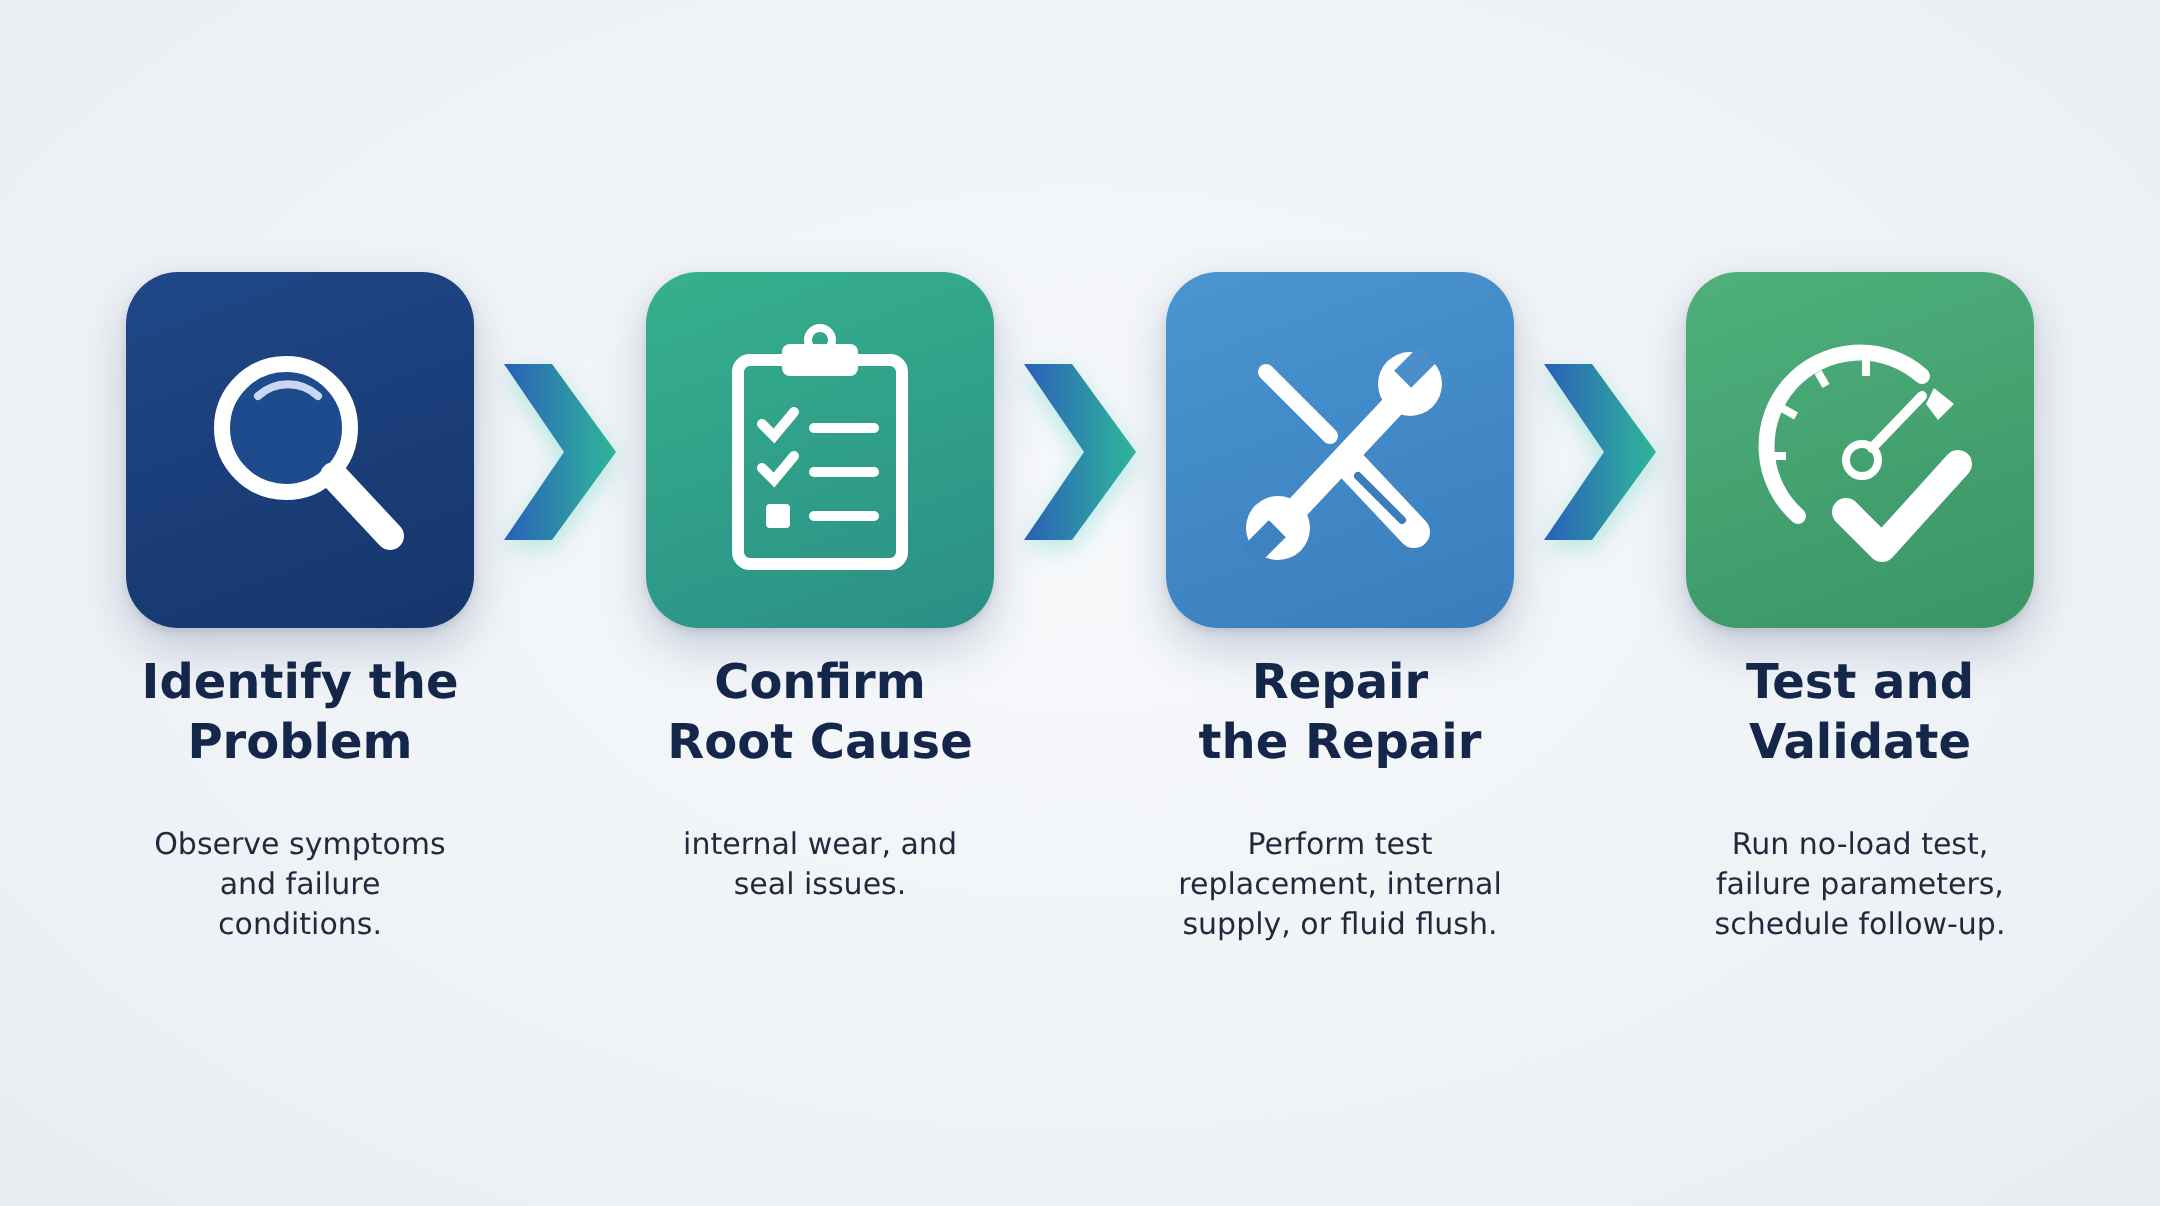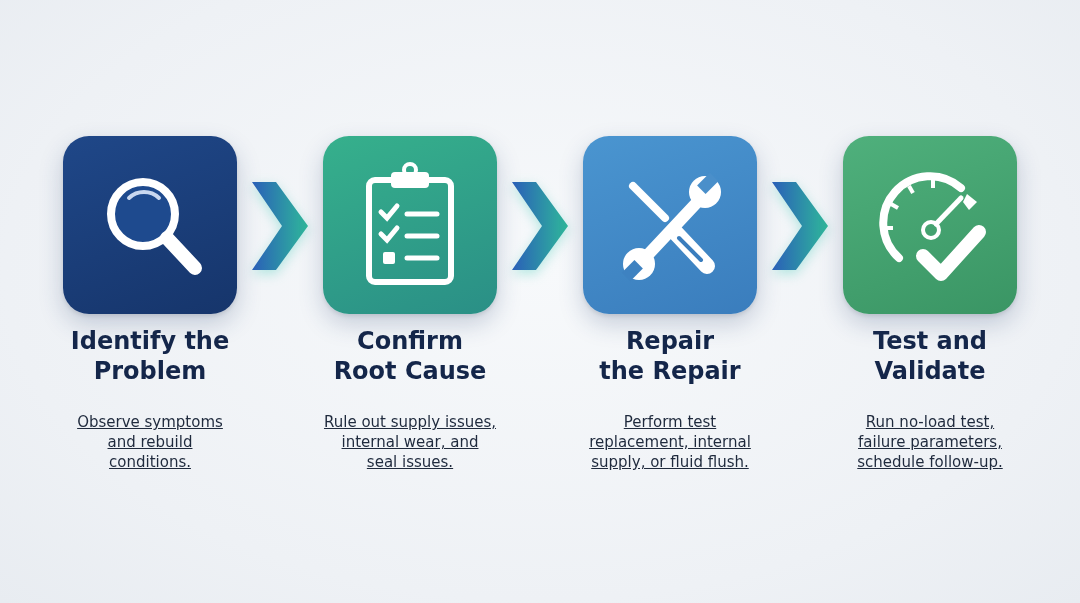--- a/index.html
+++ b/index.html
@@ -14,21 +14,21 @@
     position:absolute; top:136px; width:174px; height:178px; border-radius:26px;
     box-shadow: 0 10px 24px rgba(30,60,110,0.22), 0 2px 4px rgba(0,0,0,0.1);
   }
   .tile svg { position:absolute; left:0; top:0; width:174px; height:178px; }
   .title {
     position:absolute; top:326px; width:260px; text-align:center;
     color:#14264a; font-weight:bold; font-size:24px; line-height:30px;
   }
   .desc {
     position:absolute; top:412px; width:260px; text-align:center;
-    color:#1f2a3d; font-size:15px; line-height:20px;text-decoration:underline;
+    color:#1f2a3d; font-size:15px; line-height:20px;
   }
   .arrow { position:absolute; top:182px; width:56px; height:88px; }
   .arrow svg { width:56px; height:88px; filter: drop-shadow(0 4px 6px rgba(60,200,180,0.35)); }
 </style>
 </head>
 <body>
 
 <div class="step" style="left:20px;">
   <div class="tile" style="left:43px;background:linear-gradient(160deg,#1f4788,#16356b);">
     <svg viewBox="0 0 174 178">
@@ -36,21 +36,21 @@
       <path d="M66 62 A22 22 0 0 1 96 62" stroke="#c9d8f0" stroke-width="4" fill="none" stroke-linecap="round"></path>
       <line x1="104" y1="102" x2="132" y2="132" stroke="#fff" stroke-width="14" stroke-linecap="round"></line>
     </svg>
   </div>
   <div class="title">
       <div>Identify the</div>
       <div>Problem</div>
     </div>
   <div class="desc">
       <div>Observe symptoms</div>
-      <div>and rebuild</div>
+      <div>and failure</div>
       <div>conditions.</div>
     </div>
 </div>
 
 <div class="arrow" style="left:252px;">
   <svg viewBox="0 0 56 88">
       <defs>
         <linearGradient id="ga" x1="0" x2="1">
           <stop offset="0" stop-color="#2a5fb8"></stop>
           <stop offset="1" stop-color="#2fb89a"></stop>
@@ -72,21 +72,20 @@
       <line x1="84" y1="78" x2="114" y2="78" stroke="#fff" stroke-width="5" stroke-linecap="round"></line>
       <line x1="84" y1="100" x2="114" y2="100" stroke="#fff" stroke-width="5" stroke-linecap="round"></line>
       <line x1="84" y1="122" x2="114" y2="122" stroke="#fff" stroke-width="5" stroke-linecap="round"></line>
     </svg>
   </div>
   <div class="title">
       <div>Confirm</div>
       <div>Root Cause</div>
     </div>
   <div class="desc">
-      <div>Rule out supply issues,</div>
       <div>internal wear, and</div>
       <div>seal issues.</div>
     </div>
 </div>
 
 <div class="arrow" style="left:512px;">
   <svg viewBox="0 0 56 88">
       <defs>
         <linearGradient id="gb" x1="0" x2="1">
           <stop offset="0" stop-color="#2a5fb8"></stop>

